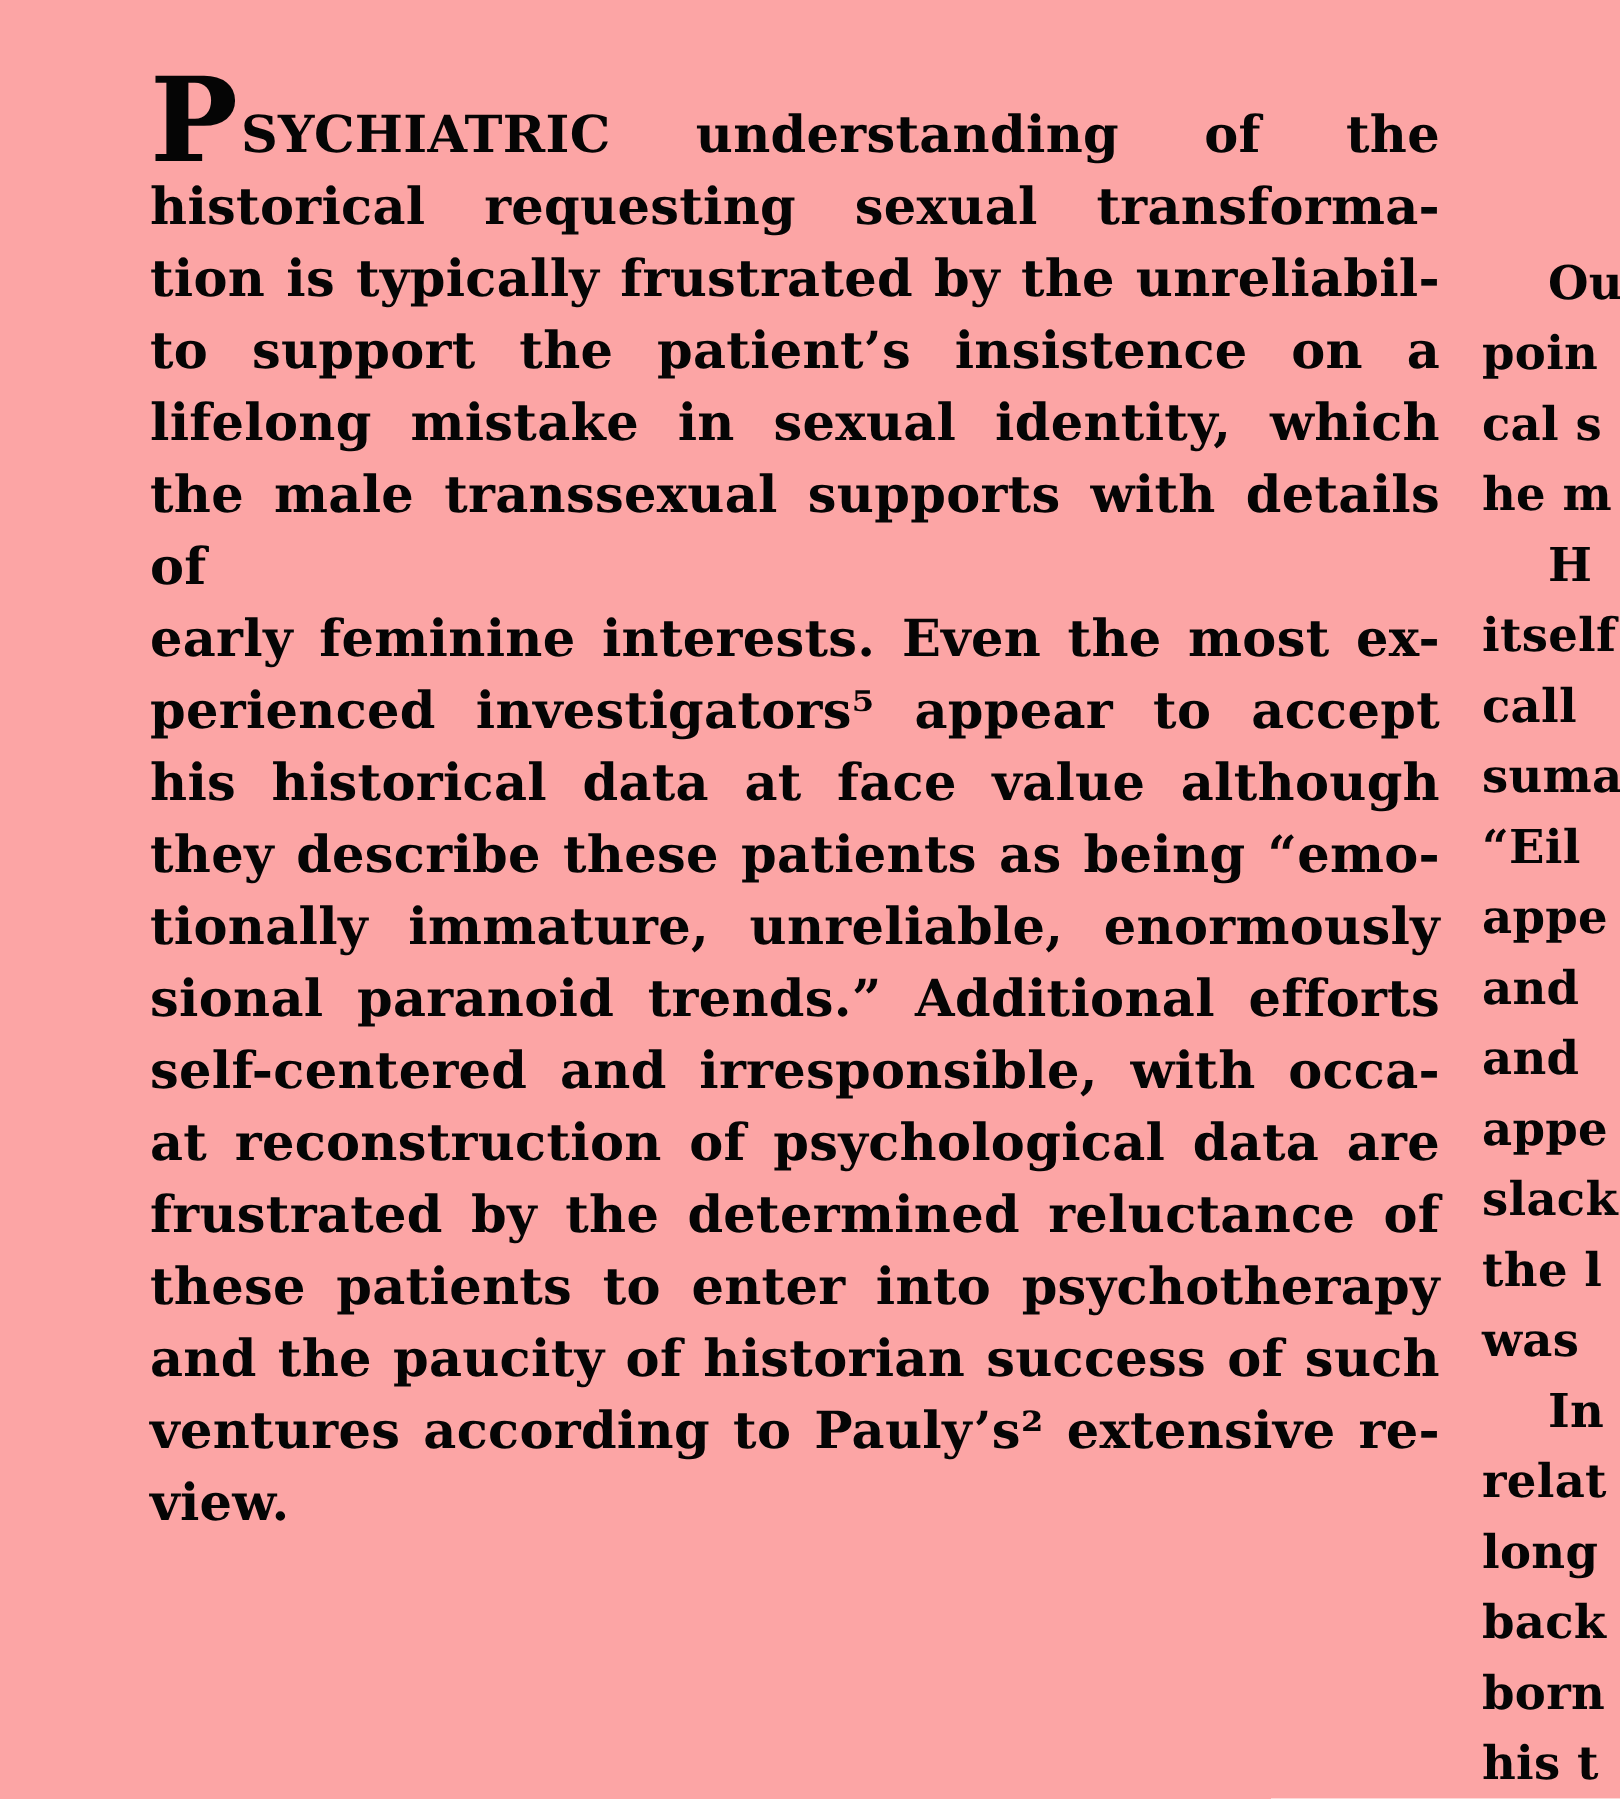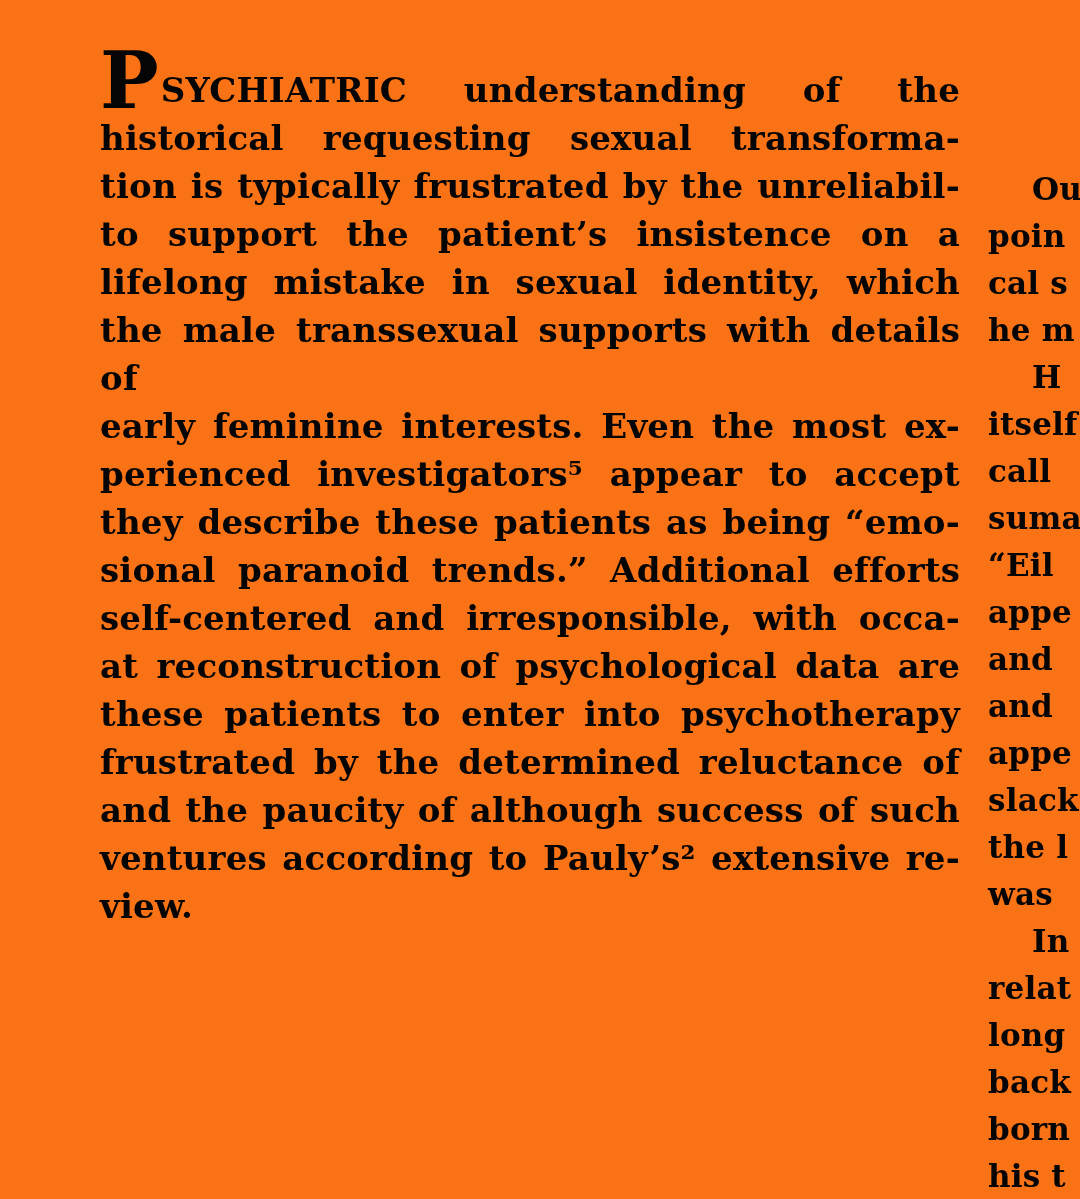--- a/index.html
+++ b/index.html
@@ -7,21 +7,21 @@
     padding: 0;
     width: 1080px;
     height: 1199px;
     overflow: hidden;
     background: #ffffff;
   }
   .page {
     position: relative;
     width: 1080px;
     height: 1199px;
-    background: #f97316;
+    background: #fca5a5;
     font-family: "DejaVu Serif", "Liberation Serif", serif;
     font-weight: 700;
     color: #050505;
   }
   
   .col-left {
     position: absolute;
     left: 100px;
     top: 66px;
     width: 860px;
@@ -83,35 +83,37 @@
       <div class="line justified"><span>to support the patient’s insistence on a</span></div>
 
       <div class="line justified"><span>lifelong mistake in sexual identity, which</span></div>
 
       <div class="line justified"><span>the male transsexual supports with details of</span></div>
 
       <div class="line justified"><span>early feminine interests. Even the most ex-</span></div>
 
       <div class="line justified"><span>perienced investigators⁵ appear to accept</span></div>
 
+      <div class="line justified"><span>his historical data at face value although</span></div>
 
       <div class="line justified"><span>they describe these patients as being “emo-</span></div>
 
+      <div class="line justified"><span>tionally immature, unreliable, enormously</span></div>
 
       <div class="line justified"><span>sional paranoid trends.” Additional efforts</span></div>
 
       <div class="line justified"><span>self-centered and irresponsible, with occa-</span></div>
 
       <div class="line justified"><span>at reconstruction of psychological data are</span></div>
 
+      <div class="line justified"><span>frustrated by the determined reluctance of</span></div>
+
       <div class="line justified"><span>these patients to enter into psychotherapy</span></div>
 
-      <div class="line justified"><span>frustrated by the determined reluctance of</span></div>
-
-      <div class="line justified"><span>and the paucity of although success of such</span></div>
+      <div class="line justified"><span>and the paucity of historian success of such</span></div>
 
       <div class="line justified"><span>ventures according to Pauly’s² extensive re-</span></div>
 
       <div class="line"><span>view.</span></div>
 
     </div>
 
   <div class="col-right">
 
       <div class="line indented"><span>Ou</span></div>

